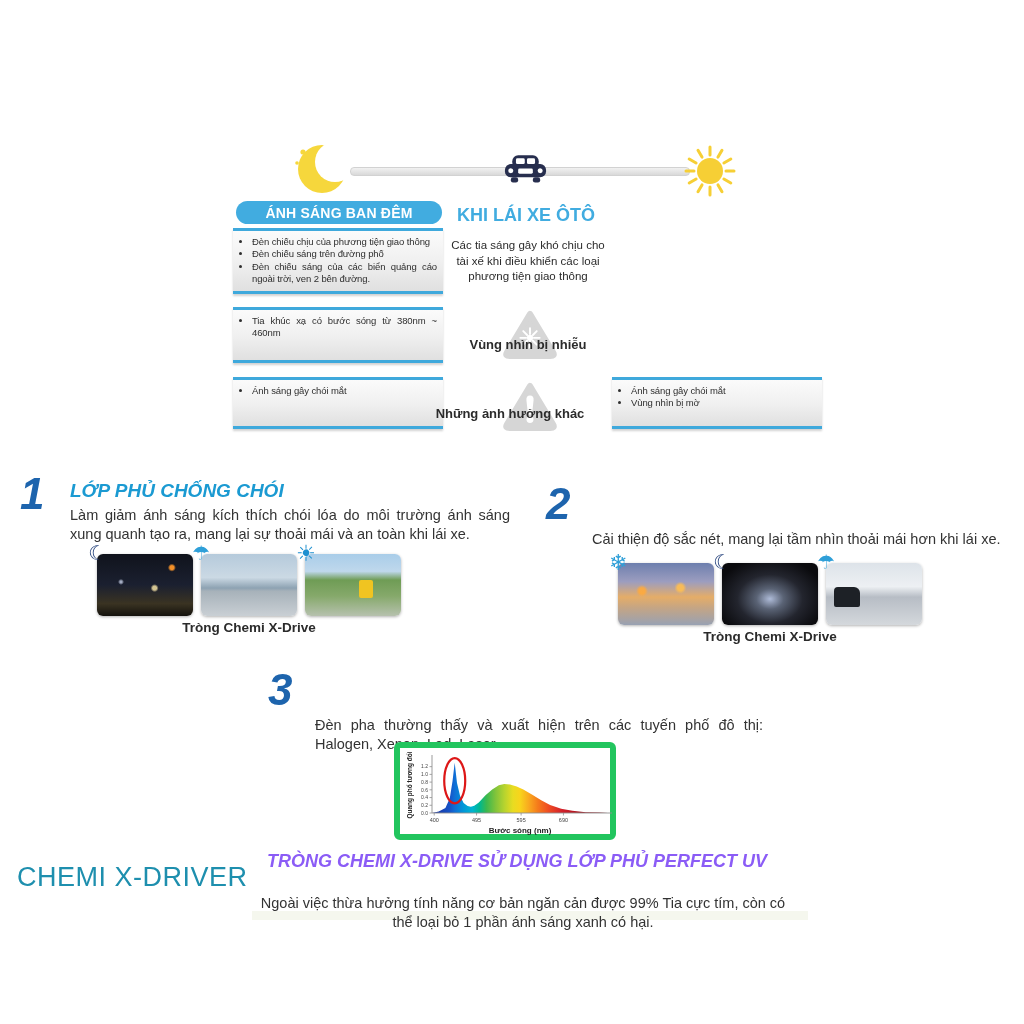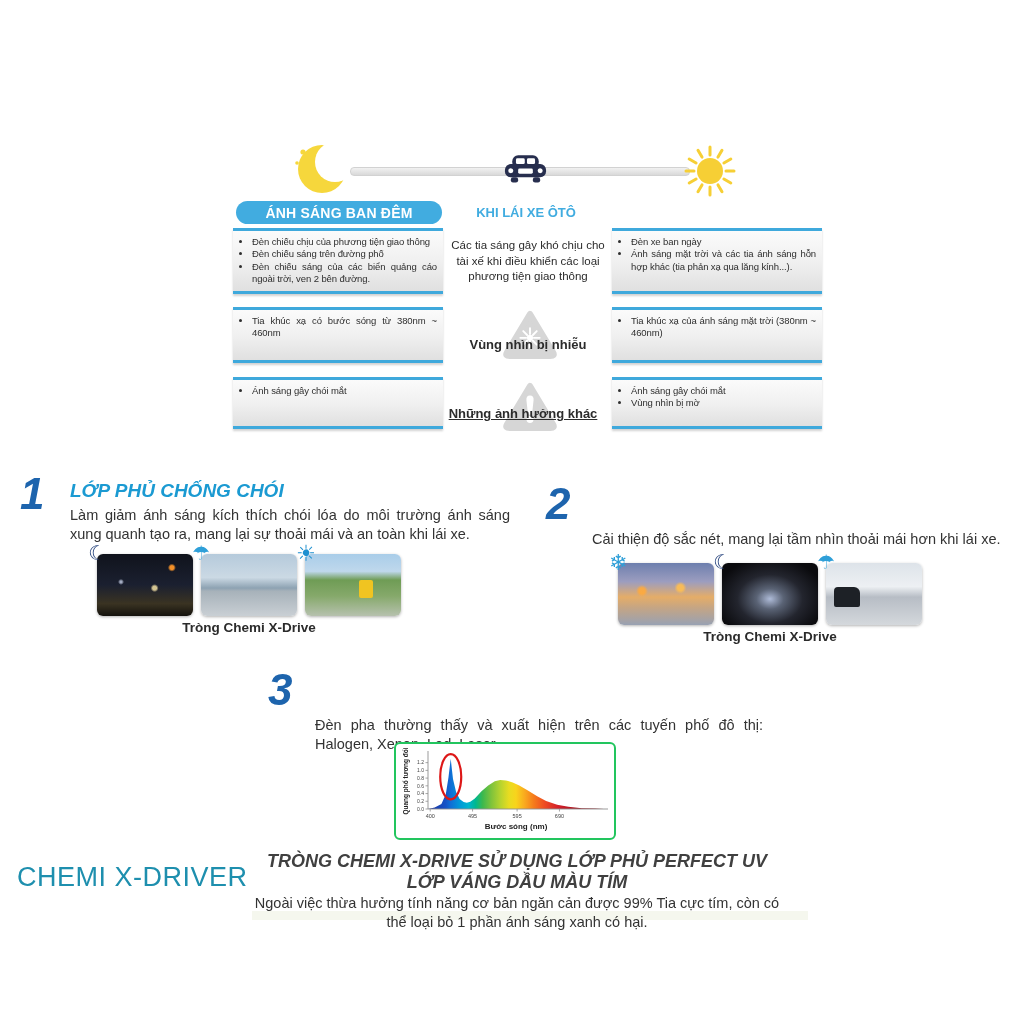--- a/index.html
+++ b/index.html
@@ -13,37 +13,37 @@
   .moon-big{left:290px;top:119px;width:60px;height:58px;}
   .car-big{left:502px;top:132px;width:47px;height:33px;}
   .sun-big{left:682px;top:123px;width:56px;height:56px;}
 
   
   .pill{height:23px;background:#41ace0;border-radius:12px;color:#fff;font-weight:bold;
         font-size:14px;display:flex;align-items:center;justify-content:center;letter-spacing:.2px;}
   .pill-left{left:236px;top:181px;width:206px;}
   .pill-right{left:614px;top:181px;width:203px;}
   .center-header{left:446px;top:185px;width:160px;text-align:center;color:#41ace0;
-                 font-weight:bold;font-size:13px;}
+                 font-weight:bold;font-size:18px;}
 
   
   .infobox{width:210px;border-top:3px solid #3fa9dc;border-bottom:3px solid #3fa9dc;
            background:linear-gradient(180deg,#fbfbfb 0%,#efefef 55%,#e0e0e0 100%);
            box-shadow:0 2px 2px rgba(0,0,0,.18);box-sizing:border-box;padding:5px 6px;}
   .infobox ul{margin:0;padding:0 0 0 13px;font-size:9.5px;line-height:1.3;color:#2e2e2e;
               text-align:justify;letter-spacing:-.1px;}
   .col-night{left:233px;} .col-day{left:612px;}
   .r1{top:208px;min-height:66px;} .r2{top:287px;min-height:56px;} .r3{top:357px;min-height:52px;}
 
   .center-intro{left:445px;top:218px;width:166px;text-align:center;font-size:11.5px;
                 font-weight:normal;color:#2b2b2b;line-height:1.35;}
   .warn-svg{width:58px;height:54px;}
   .warn1{left:501px;top:287px;} .warn2{left:501px;top:359px;}
   .warn-label{width:190px;text-align:center;font-size:13px;font-weight:bold;color:#2b2b2b;}
-  .wl1{left:433px;top:317px;} .wl2{left:428px;top:386px;text-decoration:underline;}
+  .wl1{left:433px;top:317px;} .wl2{left:415px;top:386px;}
 
   
   .secnum{font-size:44px;font-weight:bold;font-style:italic;color:#1d64ad;line-height:1;}
   .sectitle{color:#1b9ad2;font-weight:bold;font-style:italic;font-size:17.5px;line-height:1.25;
             text-align:justify;}
   .secbody{font-size:14.5px;color:#333;line-height:1.28;text-align:justify;}
 
   .n1{left:20px;top:452px;} .t1{left:70px;top:459px;width:270px;font-size:19px;font-style:italic;}
   .b1{left:70px;top:486px;width:440px;}
   .n2{left:546px;top:462px;} .t2{left:592px;top:458px;width:424px;}
@@ -76,29 +76,29 @@
      linear-gradient(180deg,#6d7fae 0%,#9c9dbf 30%,#e5ad68 55%,#c5a584 72%,#98a1b3 100%);}
   .img-tunnel{background:
      radial-gradient(ellipse at 50% 58%, #aebbd8 0%, #5a6375 20%, #23252e 48%, #0a0a0d 82%);}
   .img-snowroad{background:
      linear-gradient(180deg,#dde3e9 0%,#edf0f3 38%,#b7bdc5 55%,#d4d8dc 100%);}
   .img-snowroad::after{content:"";position:absolute;left:8px;top:24px;width:26px;height:20px;
      background:#1d2126;border-radius:4px 6px 2px 2px;}
   .pwrap{position:absolute;}
 
   
-  .chart-frame{left:394px;top:722px;width:222px;height:98px;border:2px solid #22c55e;
+  .chart-frame{left:394px;top:722px;width:222px;height:98px;border:6px solid #22c55e;
                border-radius:6px;background:#fff;box-sizing:border-box;padding:4px 2px 2px 4px;}
 
   
   .foot-band{left:252px;top:891px;width:556px;height:9px;background:#f5f7ee;}
-  .foot-title{left:237px;width:560px;text-align:center;color:#404040;font-weight:bold;
+  .foot-title{left:237px;width:560px;text-align:center;color:#8b5cf6;font-weight:bold;
               font-style:italic;font-size:18px;}
   .ft1{top:831px;} .ft2{top:852px;}
-  .foot-body{left:247px;top:874px;width:540px;text-align:center;font-size:14.5px;color:#333;
+  .foot-body{left:253px;top:874px;width:540px;text-align:center;font-size:14.5px;color:#333;
              line-height:1.3;}
   .brand{left:17px;top:842px;font-size:27px;color:#1e8fae;letter-spacing:.5px;}
 </style>
 </head>
 <body>
 
 <div class="page">
 
   <div class="abs tl-line"></div>
   <svg class="abs moon-big" viewBox="0 0 60 58">
@@ -173,31 +173,20 @@
     <circle cx="30" cy="32" r="3.2" fill="#fff"></circle>
   </svg>
   <div class="abs warn-label wl1">Vùng nhìn bị nhiễu</div>
   <svg class="abs warn-svg warn2" viewBox="0 0 60 56">
     <path d="M30 7 L54 47 q2.5 4 -3 4 H9 q-5.5 0 -3 -4 Z" fill="#d6d6d6" stroke="#d6d6d6" stroke-width="6" stroke-linejoin="round"></path>
     <path d="M30 17 q4.2 0 3.7 5 l-1.3 12 q-.3 3 -2.4 3 q-2.1 0 -2.4 -3 l-1.3 -12 q-.5 -5 3.7 -5 Z" fill="#fff"></path>
     <circle cx="30" cy="42" r="3.6" fill="#fff"></circle>
   </svg>
   <div class="abs warn-label wl2">Những ảnh hưởng khác</div>
 
-  <div class="abs infobox col-day r1">
-    <ul>
-        <li>Đèn xe ban ngày</li>
-        <li>Ánh sáng mặt trời và các tia ánh sáng hỗn hợp khác (tia phản xạ qua lăng kính...).</li>
-      </ul>
-  </div>
-  <div class="abs infobox col-day r2">
-    <ul>
-        <li>Tia khúc xạ của ánh sáng mặt trời (380nm ~ 460nm)</li>
-      </ul>
-  </div>
   <div class="abs infobox col-day r3">
     <ul>
         <li>Ánh sáng gây chói mắt</li>
         <li>Vùng nhìn bị mờ</li>
       </ul>
   </div>
 
   <div class="abs secnum n1">1</div>
   <div class="abs sectitle t1">LỚP PHỦ CHỐNG CHÓI</div>
   <div class="abs secbody b1">Làm giảm ánh sáng kích thích chói lóa do môi trường ánh sáng xung quanh tạo ra, mang lại sự thoải mái và an toàn khi lái xe.</div>
@@ -283,17 +272,16 @@
         <line x1="159.44303797468353" y1="61" x2="159.44303797468353" y2="63.5" stroke="#909090" stroke-width="0.8"></line>
         <text x="159.44303797468353" y="70" text-anchor="middle" font-size="5.5" fill="#444" font-family="Liberation Sans, sans-serif">690</text>
         <text x="116" y="81" text-anchor="middle" font-size="8" font-weight="bold" fill="#222" font-family="Liberation Sans, sans-serif">Bước sóng (nm)</text>
         <text x="0" y="0" text-anchor="middle" font-size="6.5" font-weight="bold" fill="#222" font-family="Liberation Sans, sans-serif" transform="translate(8,33) rotate(-90)">Quang phổ tương đối</text>
         <ellipse cx="50.72405063291139" cy="28.751724137931035" rx="10.5" ry="22.593103448275862" fill="none" stroke="#dd1717" stroke-width="2.2"></ellipse>
       </svg>
   </div>
 
   <div class="abs foot-band"></div>
   <div class="abs foot-title ft1">TRÒNG CHEMI X-DRIVE SỬ DỤNG LỚP PHỦ PERFECT UV</div>
-  <div class="abs foot-title ft2">LỚP VÁNG DẦU MÀU TÍM</div>
   <div class="abs foot-body">Ngoài việc thừa hưởng tính năng cơ bản ngăn cản được 99% Tia cực tím, còn có thể loại bỏ 1 phần ánh sáng xanh có hại.</div>
   <div class="abs brand">CHEMI X-DRIVER</div>
 
 </div>
 
 </body></html>

